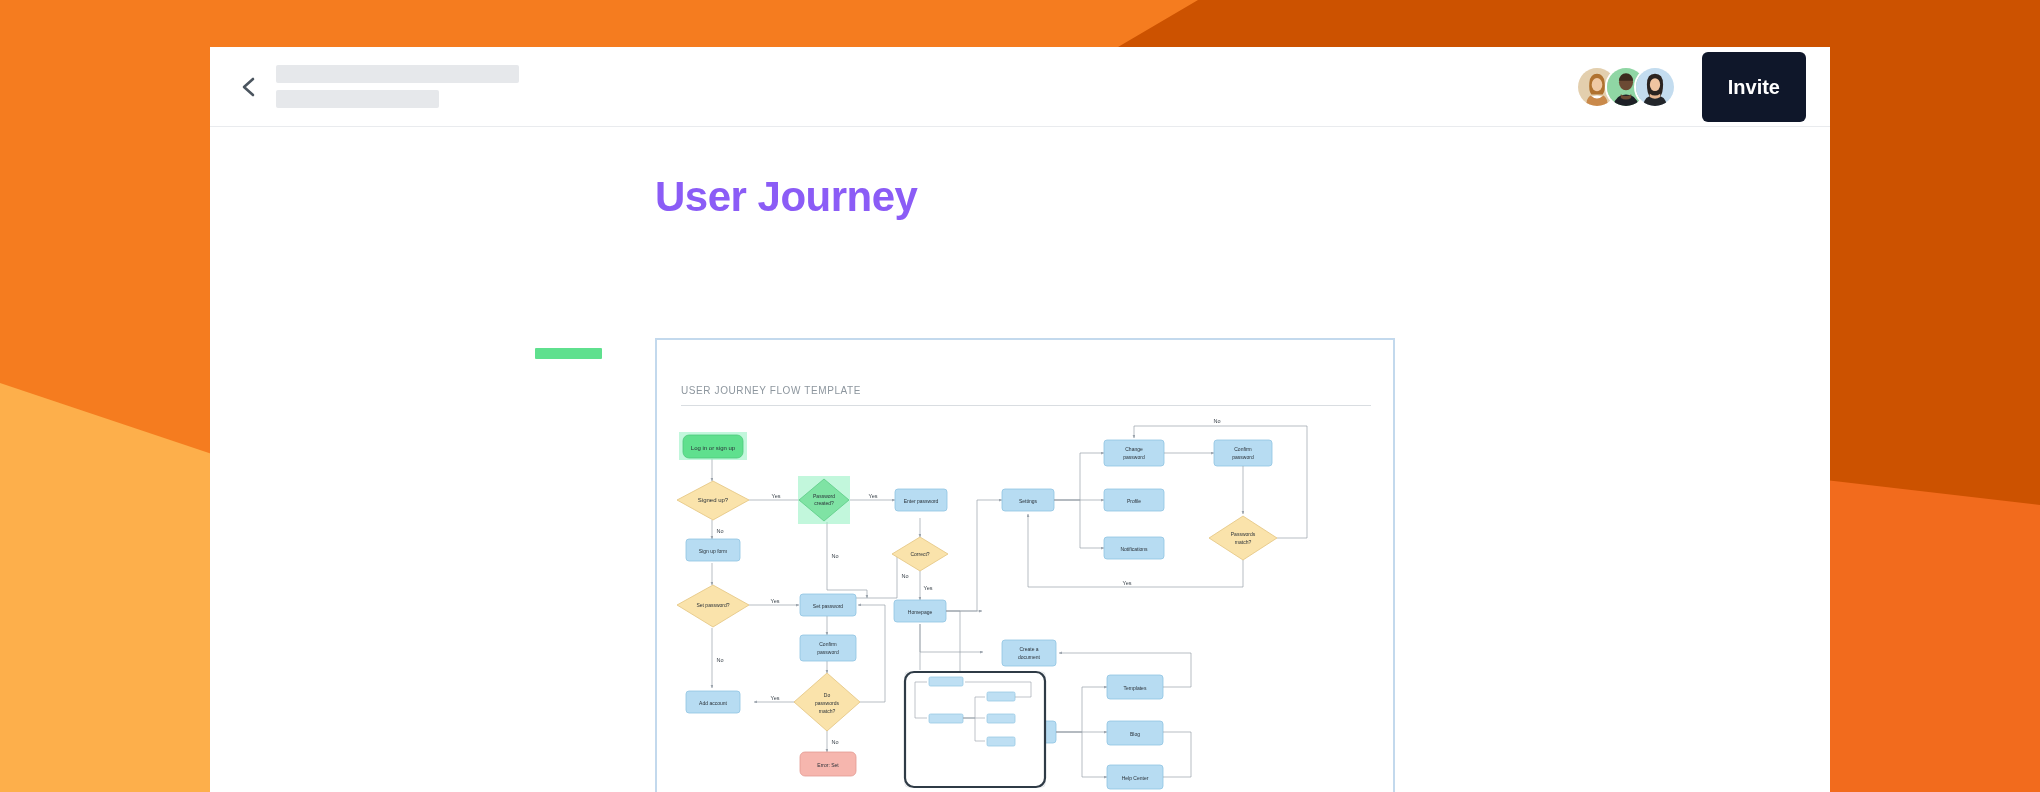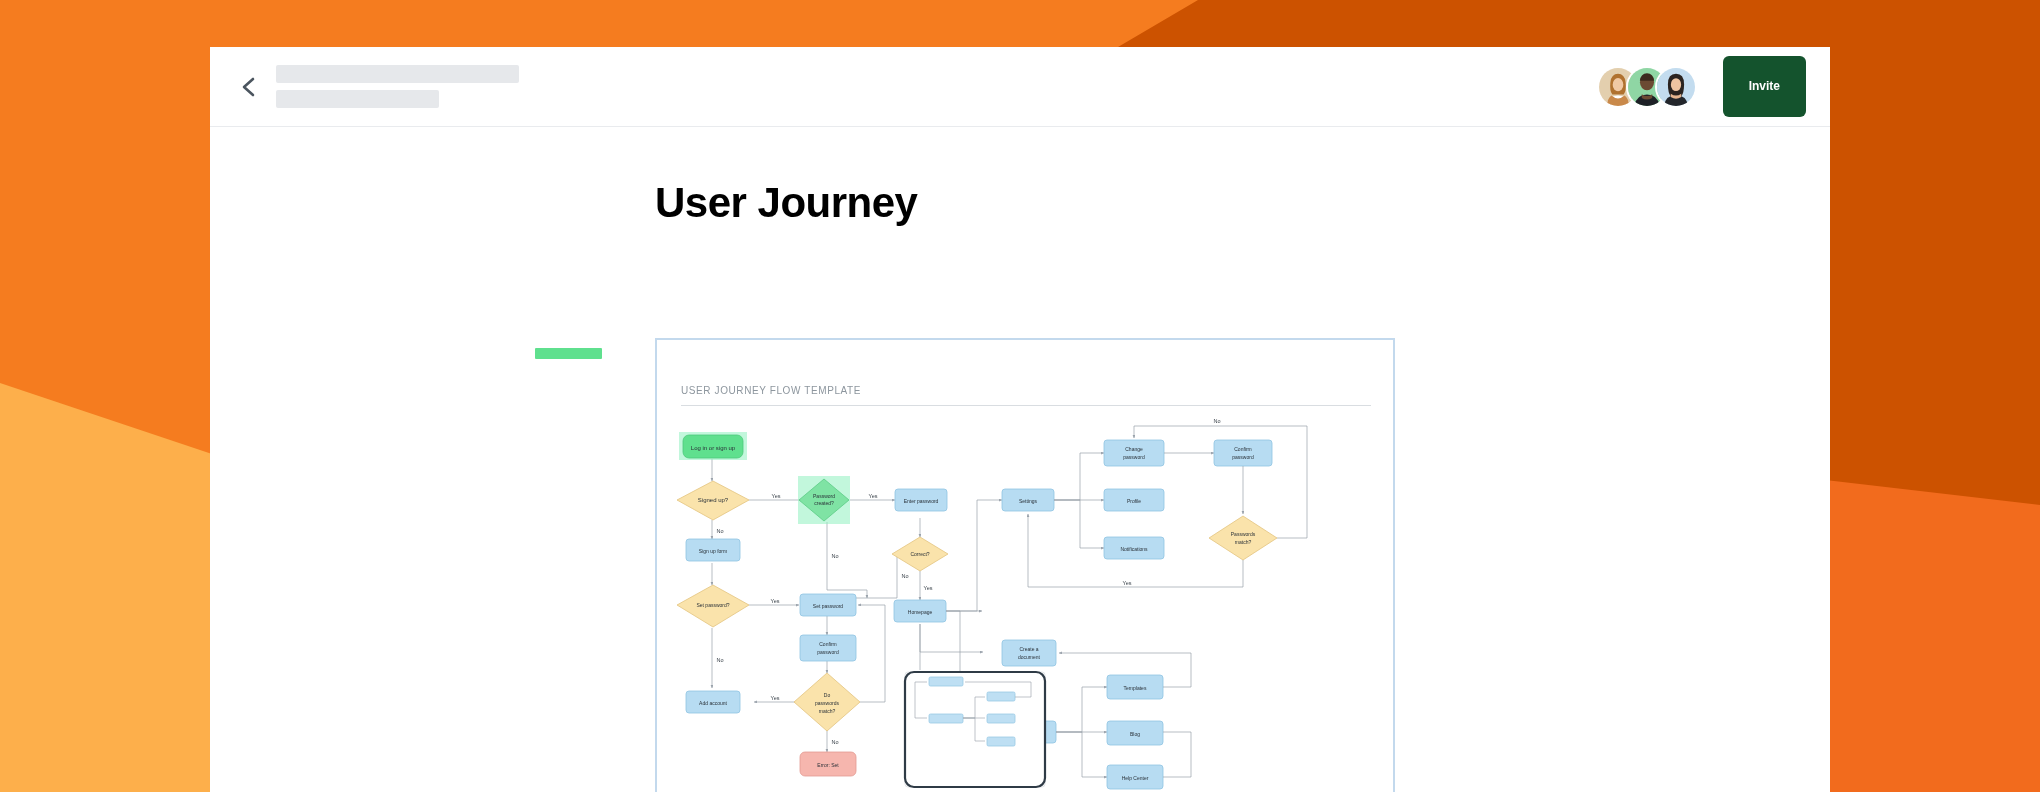--- a/index.html
+++ b/index.html
@@ -64,41 +64,41 @@
     border: 2px solid #ffffff;
     overflow: hidden;
     position: relative;
     cursor: pointer;
     flex: 0 0 auto;
   }
   .avatar + .avatar { margin-left: -13px; }
   .avatar svg { display: block; width: 100%; height: 100%; }
 
   #invite-button {
-    background: #14532d;
+    background: #0f172a;
     color: #ffffff;
-    font-size: 12px;
+    font-size: 20px;
     font-weight: bold;
     border: none;
     border-radius: 6px;
     padding: 24px 26px;
     cursor: pointer;
     line-height: 1.1;
     font-family: "Liberation Sans", sans-serif;
   }
 
   
   #doc-body { position: relative; height: 665px; }
 
   #page-title {
     position: absolute;
-    left: 445px; top: 52px;
+    left: 445px; top: 46px;
     font-size: 42px;
     font-weight: bold;
-    color: #000000;
+    color: #8b5cf6;
     letter-spacing: -0.5px;
   }
 
   #green-marker {
     position: absolute;
     left: 325px; top: 221px;
     width: 67px; height: 11px;
     background: #5FE08E;
     border-radius: 1px;
   }

